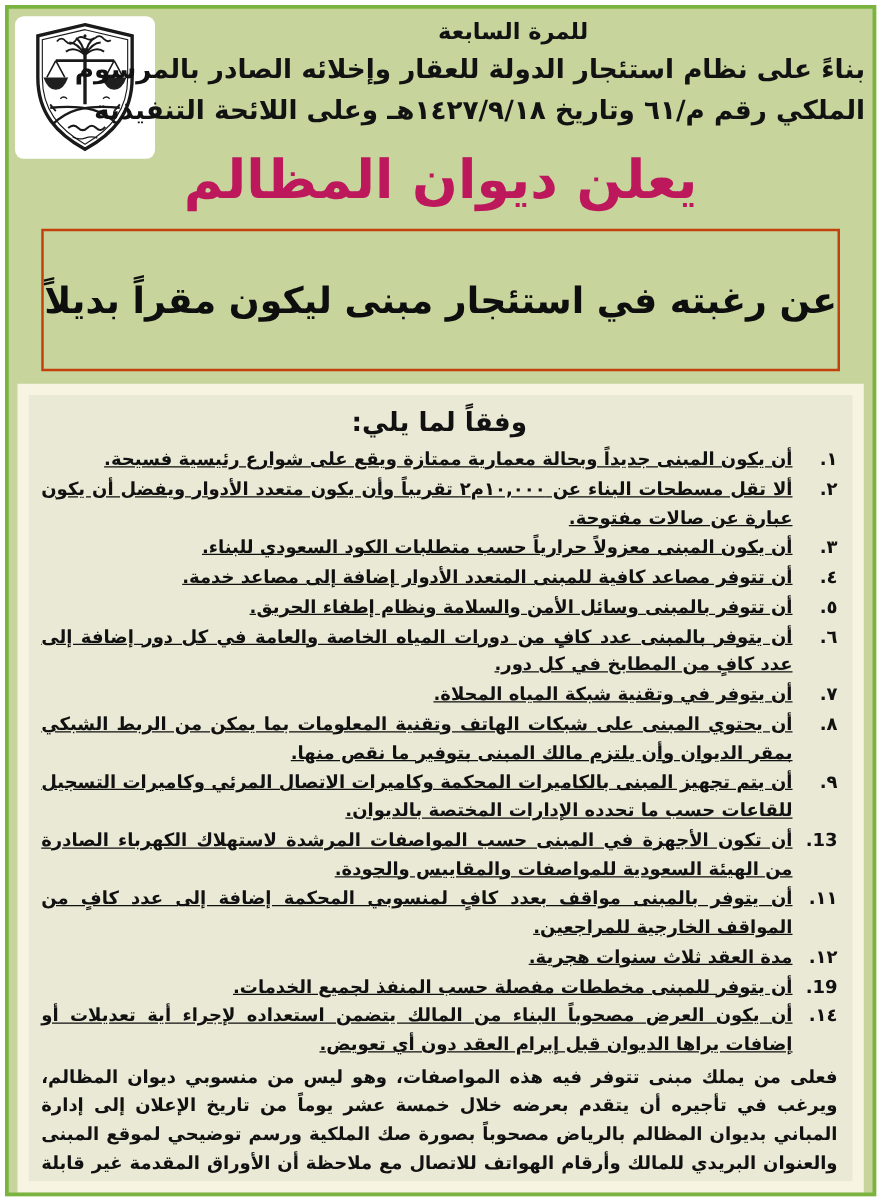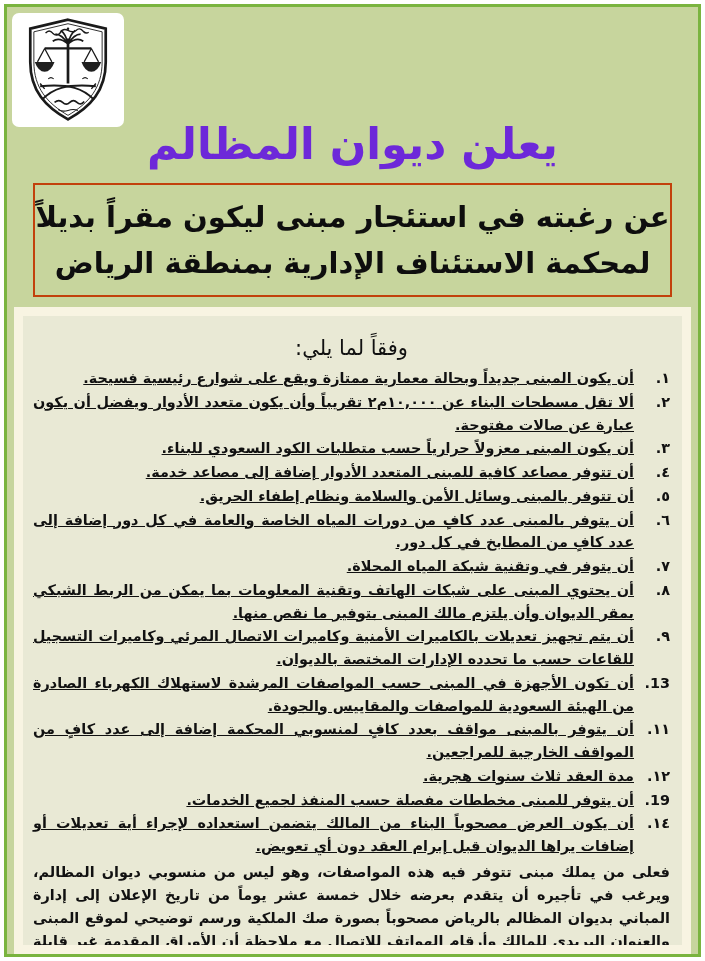--- a/index.html
+++ b/index.html
@@ -59,21 +59,21 @@
   }
   
   .main-title {
     position: absolute;
     top: 112px;
     left: 0;
     right: 0;
     text-align: center;
     font-size: 43px;
     font-weight: bold;
-    color: #6d28d9;
+    color: #be185d;
     letter-spacing: -1px;
   }
   
   .subtitle-box {
     position: absolute;
     top: 176px;
     right: 26px;
     left: 26px;
     height: 114px;
     border: 2px solid #c2410c;
@@ -104,22 +104,22 @@
     width: 100%;
     height: 100%;
     background: #e9e9d5;
     padding: 6px 12px 6px 10px;
     overflow: hidden;
     color: #111111;
   }
   .req-heading {
     text-align: center;
     font-size: 21px;
-    font-weight: normal;
-    margin: 14px 0 7px 0;
+    font-weight: bold;
+    margin: 4px 0 7px 0;
   }
   .req-list { list-style: none; }
   .req-item {
     display: flex;
     align-items: flex-start;
     font-size: 14.4px;
     font-weight: bold;
     line-height: 1.58;
     margin-bottom: 1px;
   }
@@ -175,26 +175,30 @@
         <path d="M26 92 C38 80 52 74 86 77" fill="none" stroke="#1a1a1a" stroke-width="2.2"></path>
         <path d="M84 92 C72 80 58 74 24 77" fill="none" stroke="#1a1a1a" stroke-width="2.2"></path>
         <path d="M24 74 l5 6 M86 74 l-5 6" stroke="#1a1a1a" stroke-width="1.6"></path>
 
         <path d="M33 69 q3 -3 6 0 M71 69 q3 -3 6 0" stroke="#1a1a1a" stroke-width="1.2" fill="none"></path>
         <path d="M40 95 q5 -4 9 0 q4 4 8 0 q4 -4 8 0 q4 4 8 -1" fill="none" stroke="#1a1a1a" stroke-width="1.8"></path>
         <path d="M44 103 q5 3 11 1 q6 -2 11 0" fill="none" stroke="#1a1a1a" stroke-width="1.2"></path>
       </svg>
     </div>
 
+    <div class="header-text">
+      <div class="header-line1">للمرة السابعة</div>
+      <div class="header-line2">بناءً على نظام استئجار الدولة للعقار وإخلائه الصادر بالمرسوم</div>
+      <div class="header-line3">الملكي رقم م/٦١ وتاريخ ١٤٢٧/٩/١٨هـ وعلى اللائحة التنفيذية</div>
+    </div>
 
     <div class="main-title">يعلن ديوان المظالم</div>
 
     <div class="subtitle-box">
       <div class="subtitle-line">عن رغبته في استئجار مبنى ليكون مقراً بديلاً</div>
-      <div class="subtitle-line">لمحكمة الاستئناف الإدارية بمنطقة الرياض</div>
     </div>
 
     <div class="main-box">
       <div class="main-box-inner">
         <div class="req-heading">وفقاً لما يلي:</div>
         <ol class="req-list" id="req-list">
   <li class="req-item">
     <span class="req-num">١.</span>
     <span class="req-text">أن يكون المبنى جديداً وبحالة معمارية ممتازة ويقع على شوارع رئيسية فسيحة.</span>
   </li>
@@ -229,21 +233,21 @@
     <span class="req-text">أن يتوفر في وتقنية شبكة المياه المحلاة.</span>
   </li>
 
   <li class="req-item">
     <span class="req-num">٨.</span>
     <span class="req-text">أن يحتوي المبنى على شبكات الهاتف وتقنية المعلومات بما يمكن من الربط الشبكي بمقر الديوان وأن يلتزم مالك المبنى بتوفير ما نقص منها.</span>
   </li>
 
   <li class="req-item">
     <span class="req-num">٩.</span>
-    <span class="req-text">أن يتم تجهيز تعديلات بالكاميرات الأمنية وكاميرات الاتصال المرئي وكاميرات التسجيل للقاعات حسب ما تحدده الإدارات المختصة بالديوان.</span>
+    <span class="req-text">أن يتم تجهيز المبنى بالكاميرات المحكمة وكاميرات الاتصال المرئي وكاميرات التسجيل للقاعات حسب ما تحدده الإدارات المختصة بالديوان.</span>
   </li>
 
   <li class="req-item">
     <span class="req-num">13.</span>
     <span class="req-text">أن تكون الأجهزة في المبنى حسب المواصفات المرشدة لاستهلاك الكهرباء الصادرة من الهيئة السعودية للمواصفات والمقاييس والجودة.</span>
   </li>
 
   <li class="req-item">
     <span class="req-num">١١.</span>
     <span class="req-text">أن يتوفر بالمبنى مواقف بعدد كافٍ لمنسوبي المحكمة إضافة إلى عدد كافٍ من المواقف الخارجية للمراجعين.</span>

